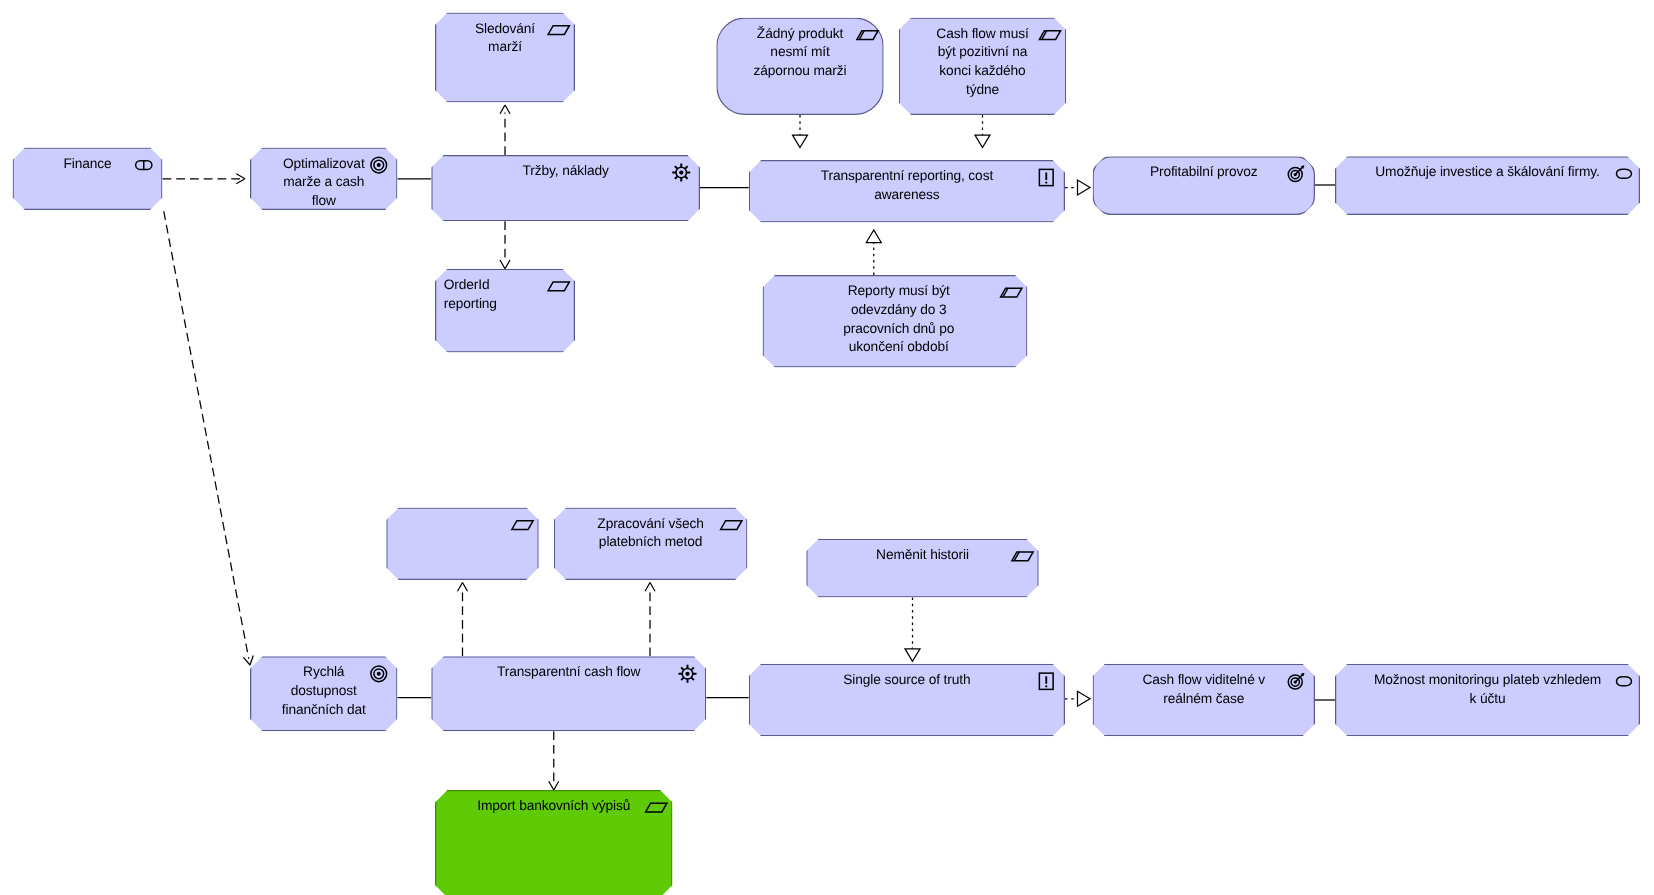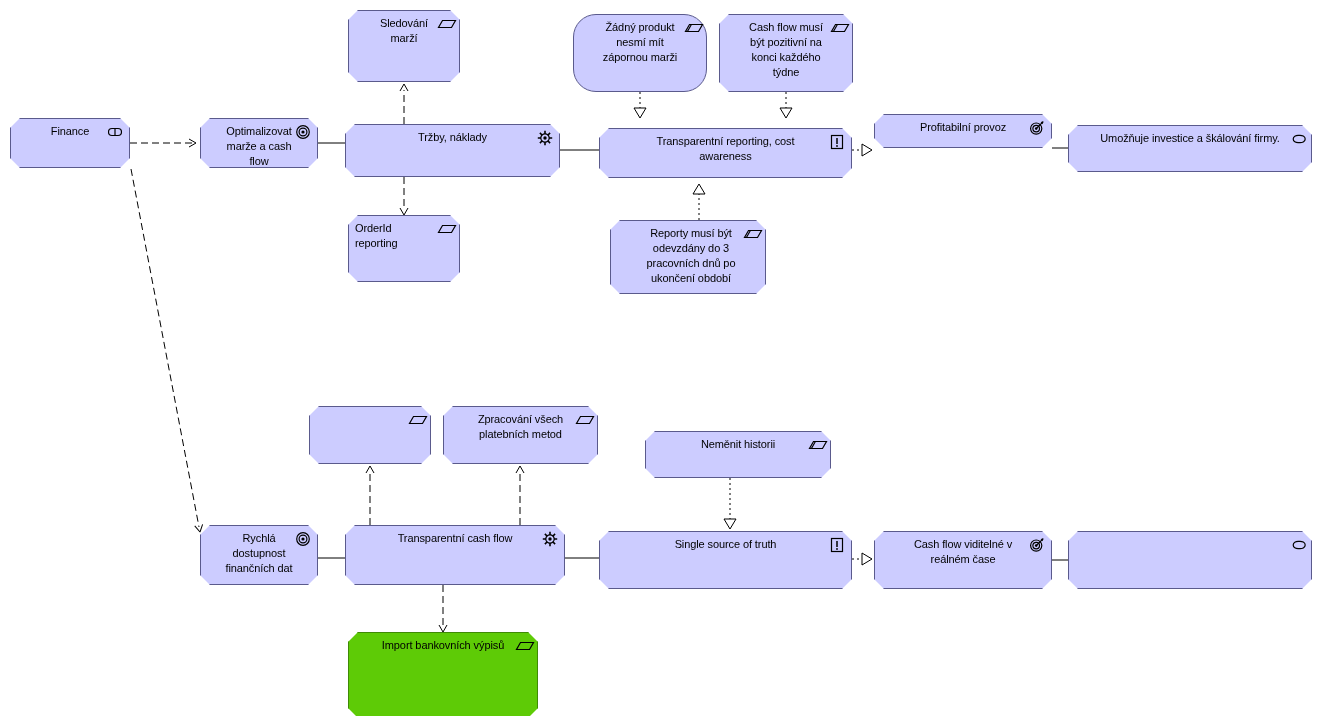--- a/index.html
+++ b/index.html
@@ -227,33 +227,33 @@
       <span class="node-label">Transparentní reporting, cost
 awareness</span>
       <span class="icon">
         <svg viewBox="0 0 16 16" width="16" height="16">
           <rect x="2.5" y="1.5" width="11" height="13" stroke="#000" fill="none" stroke-width="1.2"></rect>
           <line x1="8" y1="4" x2="8" y2="10" stroke="#000" stroke-width="1.5"></line>
           <circle cx="8" cy="12" r="0.9" fill="#000" stroke="none"></circle>
         </svg>
       </span>
     </div>
-    <div class="node" style="left: 610px; top: 220px; width: 156px; height: 74px; padding-left: 12px;">
+    <div class="node" style="left: 610px; top: 220px; width: 212px; height: 74px; padding-left: 12px;">
       <span class="node-label">Reporty musí být
 odevzdány do 3
 pracovních dnů po
 ukončení období</span>
       <span class="icon">
         <svg viewBox="0 0 20 16" width="20" height="16">
           <path d="M5.5,4.5 L18.5,4.5 L14.5,11.5 L1.5,11.5 Z" stroke="#000" fill="none" stroke-width="1.2"></path>
           <line x1="7.4" y1="4.5" x2="3.4" y2="11.5" stroke="#000" fill="none" stroke-width="1.2"></line>
         </svg>
       </span>
     </div>
-    <div class="node" style="left: 874px; top: 114px; width: 178px; height: 34px;">
+    <div class="node" style="left: 874px; top: 125px; width: 178px; height: 47px; border-radius: 15px;">
       <span class="node-label">Profitabilní provoz</span>
       <span class="icon">
         <svg viewBox="0 0 16 16" width="16" height="16">
           <circle cx="7.2" cy="8.6" r="5.6" stroke="#000" fill="none" stroke-width="1.2"></circle>
           <circle cx="7.2" cy="8.6" r="3.3" stroke="#000" fill="none" stroke-width="1.2"></circle>
           <circle cx="7.2" cy="8.6" r="1.3" fill="#000" stroke="none"></circle>
           <line x1="7.2" y1="8.6" x2="14.2" y2="1.6" stroke="#000" stroke-width="1.3"></line>
           <path d="M14.4,1.4 L11.6,2.0 L13.6,4.2 Z" fill="#000"></path>
         </svg>
       </span>
@@ -339,20 +339,22 @@
         <svg viewBox="0 0 16 16" width="16" height="16">
           <circle cx="7.2" cy="8.6" r="5.6" stroke="#000" fill="none" stroke-width="1.2"></circle>
           <circle cx="7.2" cy="8.6" r="3.3" stroke="#000" fill="none" stroke-width="1.2"></circle>
           <circle cx="7.2" cy="8.6" r="1.3" fill="#000" stroke="none"></circle>
           <line x1="7.2" y1="8.6" x2="14.2" y2="1.6" stroke="#000" stroke-width="1.3"></line>
           <path d="M14.4,1.4 L11.6,2.0 L13.6,4.2 Z" fill="#000"></path>
         </svg>
       </span>
     </div>
     <div class="node" style="left: 1068px; top: 531px; width: 244px; height: 58px;">
+      <span class="node-label">Možnost monitoringu plateb vzhledem
+k účtu</span>
       <span class="icon">
         <svg viewBox="0 0 20 16" width="20" height="16">
           <path d="M4.2,8 C4.2,5.4 6.6,4.2 9.8,4.4 C13.2,4.0 16.2,5.4 16.2,8 C16.2,10.6 13.2,12.0 9.8,11.6 C6.6,11.8 4.2,10.6 4.2,8 Z" stroke="#000" fill="none" stroke-width="1.2"></path>
         </svg>
       </span>
     </div>
     <div class="node green" style="left: 348px; top: 632px; width: 190px; height: 86px;">
       <span class="node-label">Import bankovních výpisů</span>
       <span class="icon">
         <svg viewBox="0 0 20 16" width="20" height="16">

